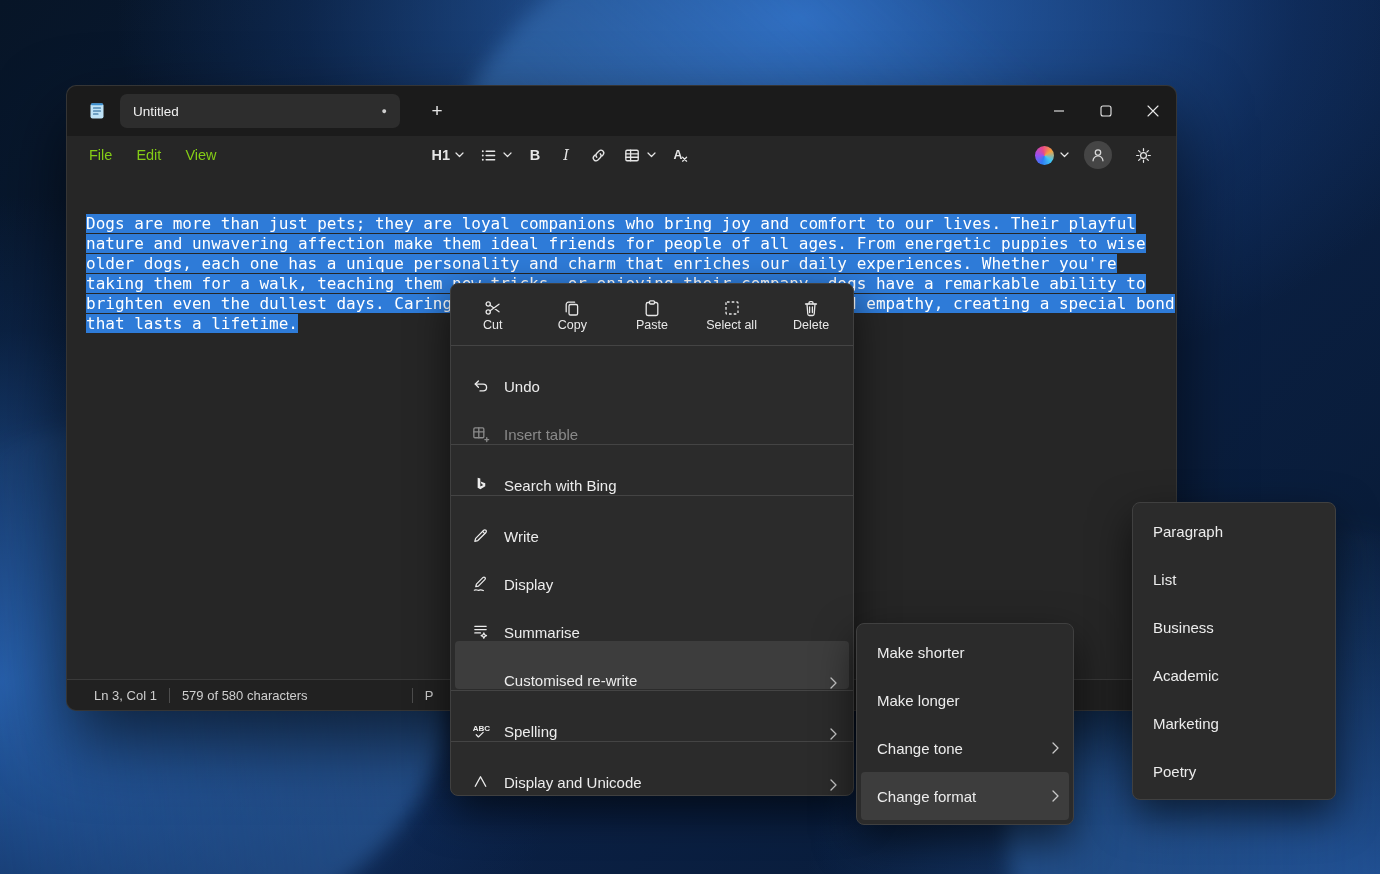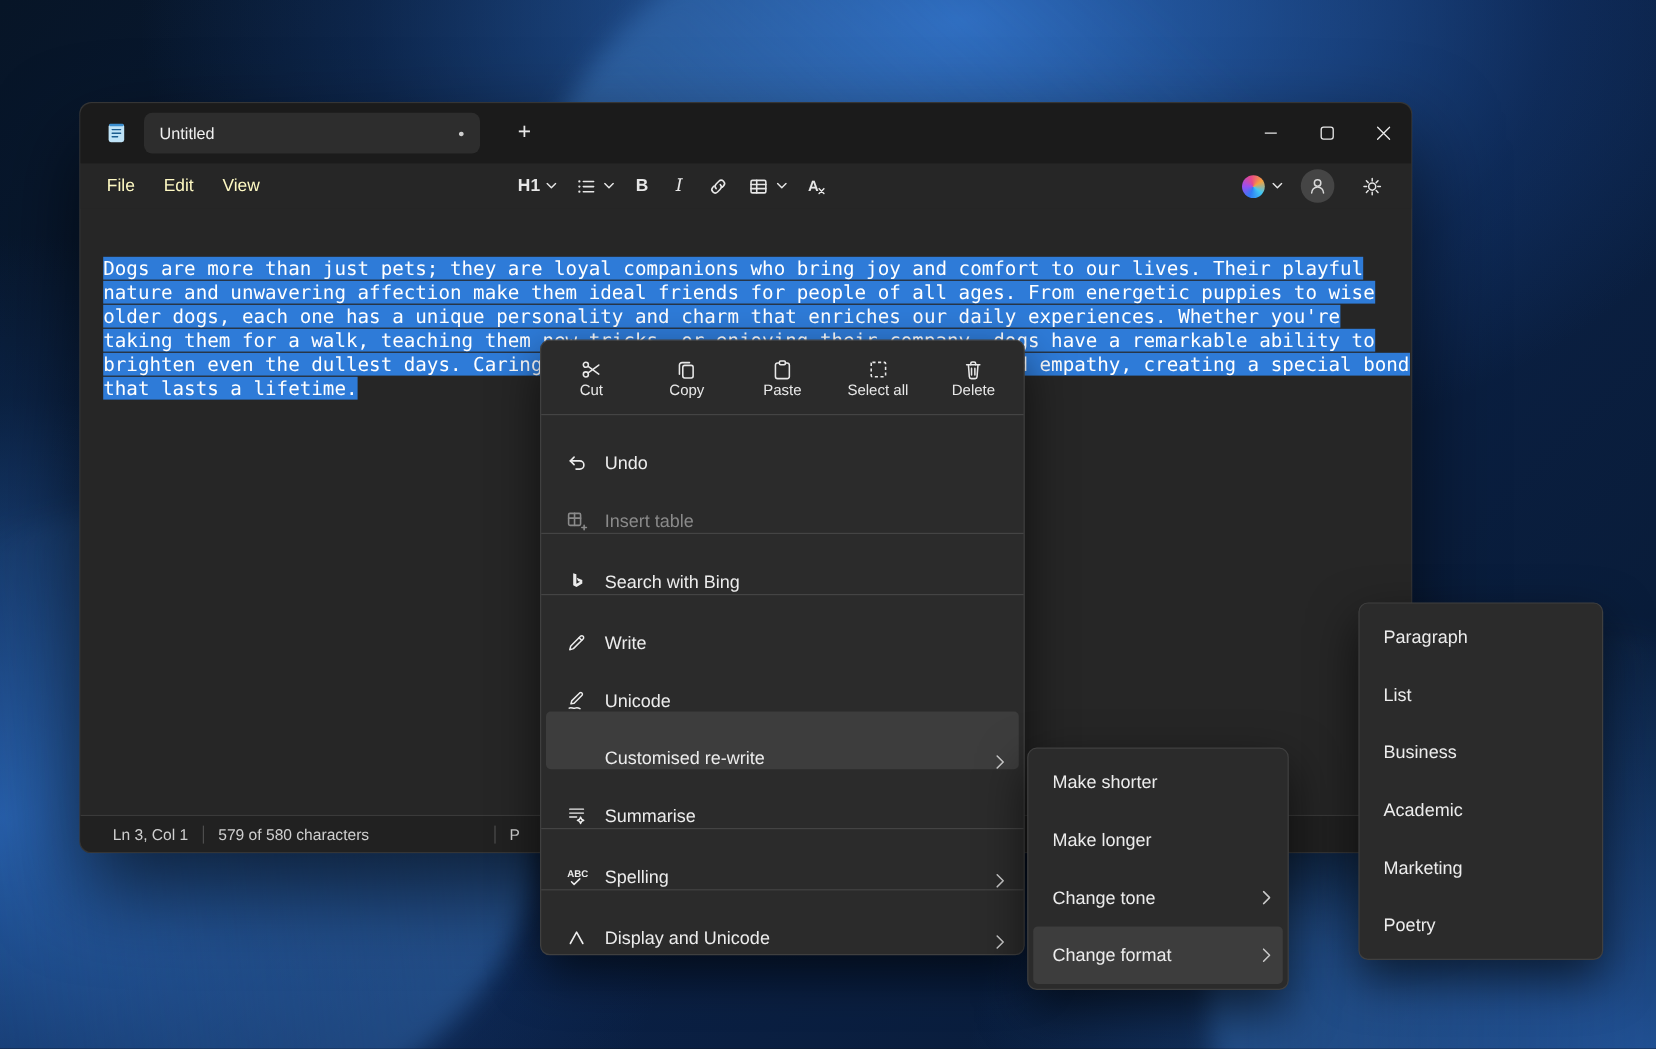--- a/index.html
+++ b/index.html
@@ -42,21 +42,21 @@
   .tab{ height:34px; width:280px; background:#2d2d2d; border-radius:7px;
     display:flex; align-items:center; padding:0 13px; color:#f0f0f0; font-size:13.5px; }
   .tab-title{ flex:1; }
   .unsaved-dot{ color:#cfcfcf; font-size:9px; line-height:1; }
   .new-tab{ width:30px; height:30px; margin-left:22px; border-radius:6px;
     display:flex; align-items:center; justify-content:center; color:#e6e6e6; font-size:19px; font-weight:300; }
   .win-controls{ position:absolute; right:0; top:0; height:100%; display:flex; }
   .win-btn{ width:47px; height:100%; display:flex; align-items:center; justify-content:center; color:#e9e9e9; }
 
   .toolbar{ height:38px; flex:0 0 38px; display:flex; align-items:center; padding:0 16px 0 10px; background:#262626; }
-  .menu-btn{ padding:5px 12px; color:#fef9c3; font-size:14.5px; border-radius:5px; }
+  .menu-btn{ padding:5px 12px; color:#84cc16; font-size:14.5px; border-radius:5px; }
   .fmt-group{ display:flex; align-items:center; gap:1px; margin-left:196px; color:#e6e6e6; }
   .fmt-btn{ height:30px; min-width:30px; padding:0 7px; display:flex; align-items:center;
     justify-content:center; gap:5px; border-radius:5px; font-size:14.5px; color:#e6e6e6; }
   .bold-glyph{ font-weight:700; }
   .italic-glyph{ font-style:italic; font-family:"DejaVu Serif", serif; }
   .right-group{ margin-left:auto; display:flex; align-items:center; gap:15px; color:#e6e6e6; }
   .copilot-btn{ display:flex; align-items:center; gap:6px; }
   .copilot-logo{ width:19px; height:19px; border-radius:50%;
     background:conic-gradient(from 200deg, #2f7cf6, #9a4ff0, #e8478b, #f5a13d, #41c8f4, #2f7cf6); }
   .avatar{ width:28px; height:28px; border-radius:50%; background:#454545;
@@ -322,43 +322,43 @@
     <span class="mi-label">Write</span>
   </div>
 
   <div class="menu-item">
     <span class="mi-icon">
       <svg class="ic" width="19" height="19" viewBox="0 0 20 20" fill="none" stroke="currentColor" stroke-width="1.3" stroke-linecap="round" stroke-linejoin="round">
         <path d="M5 13.2 l0.7 -2.6 7 -7 a1.5 1.5 0 0 1 2.1 2.1 l-7 7 z"></path>
         <path d="M3.5 17 c2 -1.3 3.4 0.8 5.2 0 c1.8 -0.8 3 -0.2 4.3 0.4"></path>
       </svg>
     </span>
-    <span class="mi-label">Unicode</span>
+    <span class="mi-label">Display</span>
+  </div>
+
+  <div class="menu-item">
+    <span class="mi-icon">
+      <svg class="ic" width="19" height="19" viewBox="0 0 20 20" fill="none" stroke="currentColor" stroke-width="1.3" stroke-linecap="round" stroke-linejoin="round">
+        <path d="M4 4.5 h12 M4 8 h12 M4 11.5 h6"></path>
+        <path d="M13.5 11.5 l0.9 1.9 1.9 0.9 -1.9 0.9 -0.9 1.9 -0.9 -1.9 -1.9 -0.9 1.9 -0.9 z"></path>
+      </svg>
+    </span>
+    <span class="mi-label">Summarise</span>
   </div>
 
   <div class="menu-item hl">
     <span class="mi-icon"></span>
     <span class="mi-label">Customised re-write</span>
     <span class="mi-chevron">
       <svg class="ic" width="7" height="12" viewBox="0 0 7 12" fill="none" stroke="currentColor" stroke-width="1.3" stroke-linecap="round" stroke-linejoin="round">
           <path d="M1 1 l5 5 -5 5"></path>
         </svg>
     </span>
   </div>
 
-  <div class="menu-item">
-    <span class="mi-icon">
-      <svg class="ic" width="19" height="19" viewBox="0 0 20 20" fill="none" stroke="currentColor" stroke-width="1.3" stroke-linecap="round" stroke-linejoin="round">
-        <path d="M4 4.5 h12 M4 8 h12 M4 11.5 h6"></path>
-        <path d="M13.5 11.5 l0.9 1.9 1.9 0.9 -1.9 0.9 -0.9 1.9 -0.9 -1.9 -1.9 -0.9 1.9 -0.9 z"></path>
-      </svg>
-    </span>
-    <span class="mi-label">Summarise</span>
-  </div>
-
   <div class="menu-sep"></div>
 
   <div class="menu-item">
     <span class="mi-icon">
       <svg class="ic" width="19" height="19" viewBox="0 0 20 20">
         <text x="1.8" y="10.5" font-size="8.5" font-weight="bold" fill="currentColor" font-family="Liberation Sans, sans-serif">ABC</text>
         <path d="M5.5 14.5 l2.3 2.3 L12.8 12" stroke="currentColor" stroke-width="1.3" fill="none" stroke-linecap="round" stroke-linejoin="round"></path>
       </svg>
     </span>
     <span class="mi-label">Spelling</span>

